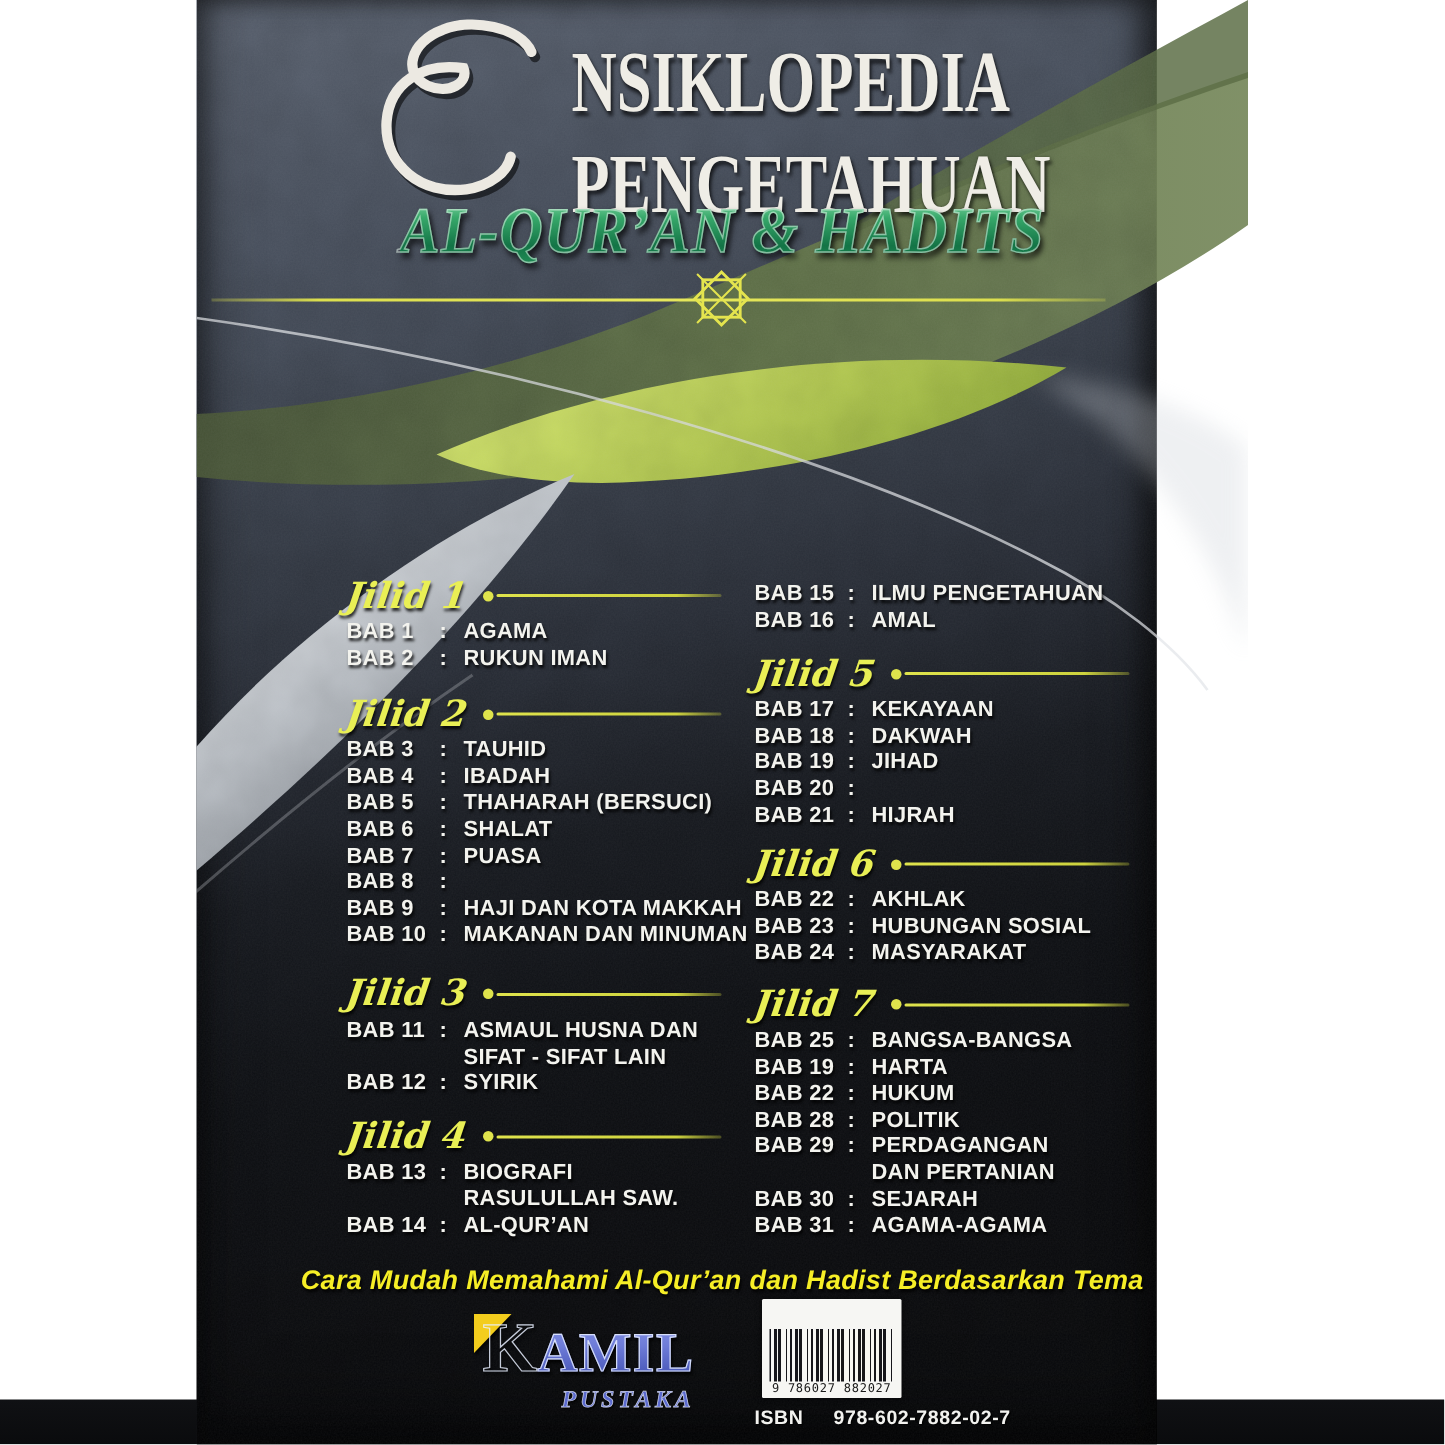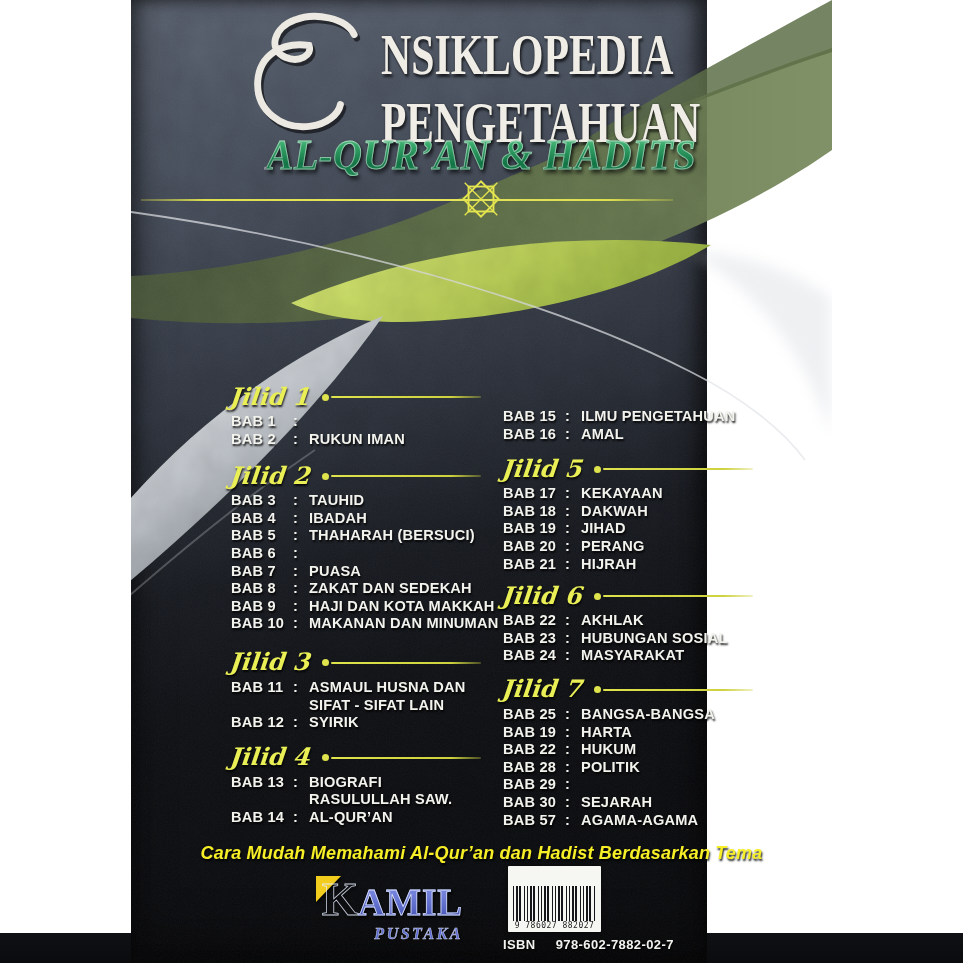--- a/index.html
+++ b/index.html
@@ -2,21 +2,21 @@
 <html><head>
 <meta charset="utf-8">
 <style>
   html,body{margin:0;padding:0;background:#ffffff;}
   .stage{position:relative;width:963px;height:963px;background:#ffffff;overflow:hidden;
          font-family:"Liberation Sans",sans-serif;}
   
   .bottom-strip{position:absolute;left:0;top:933px;width:963px;height:30px;
     background:linear-gradient(180deg,#101114,#0a0b0d);z-index:1;}
   
-  .cover{position:absolute;left:131px;top:0;width:576px;height:963px;z-index:2;
+  .cover{position:absolute;left:131px;top:0;width:640px;height:963px;z-index:2;
     background:linear-gradient(168deg,#5c6472 0%,#4b5361 16%,#3c434f 30%,#2a2f39 44%,
                #171a20 56%,#0e1014 68%,#0a0b0e 84%,#08090b 100%);
     box-shadow:inset -10px 0 16px rgba(0,0,0,.5), inset 8px 0 12px rgba(0,0,0,.25),
                inset 0 -26px 40px rgba(0,0,0,.55);}
   .art,.texture{position:absolute;left:0;top:0;}
   .texture{width:100%;height:100%;opacity:.5;pointer-events:none;}
   .content{position:absolute;left:0;top:0;width:100%;height:100%;z-index:3;}
 
   
   .sr{position:absolute;width:1px;height:1px;overflow:hidden;clip:rect(0 0 0 0);white-space:nowrap;}
@@ -34,21 +34,21 @@
     -webkit-text-stroke:1px rgba(225,242,232,.55);
     filter:drop-shadow(2px 3px 2px rgba(0,0,0,.7));}
   
   .gold-line{position:absolute;left:10px;right:34px;top:199px;height:2px;
     background:linear-gradient(90deg,rgba(220,223,78,.25),#dcdf4e 12%,#e6e75c 50%,#dcdf4e 88%,rgba(220,223,78,.25));}
   .star{position:absolute;left:327px;top:176px;width:46px;height:46px;}
 
   
   .toc{position:absolute;color:#f3f3ee;}
   #toc-left{left:100px;top:383px;width:290px;}
-  #toc-right{left:372px;top:383px;width:300px;margin-top:20px;}
+  #toc-right{left:372px;top:383px;width:300px;}
   .volume-header{display:flex;align-items:center;height:26px;margin-bottom:4px;}
   .volume-name{font-family:"DejaVu Serif",serif;font-style:italic;font-weight:bold;font-size:24px;
     color:#e9ef55;transform:skewX(-8deg);padding-right:8px;white-space:nowrap;
     text-shadow:1px 2px 2px rgba(0,0,0,.8);}
   .rule-dot{width:7px;height:7px;border-radius:50%;background:#dfe34c;margin:2px 2px 0 2px;flex:none;}
   .rule{height:2px;width:150px;margin-top:2px;border-radius:1px;flex:none;
     background:linear-gradient(90deg,#dfe34c,#cdd23e 80%,rgba(205,210,62,.3));}
   .row{display:flex;line-height:17.6px;font-size:14.6px;font-weight:bold;letter-spacing:.2px;
     text-shadow:1px 2px 2px rgba(0,0,0,.85);}
   .bab{width:62px;flex:none;}
@@ -181,20 +181,23 @@
       <div class="toc" id="toc-left">
           <div class="volume">
             <div class="volume-header">
               <span class="volume-name">Jilid 1</span>
               <span class="rule-dot"></span>
               <span class="rule"></span>
             </div>
             <div class="row">
               <span class="bab">BAB 1</span>
               <span class="colon">:</span>
+              <span class="titles">
+                <div>AGAMA</div>
+              </span>
             </div>
             <div class="row">
               <span class="bab">BAB 2</span>
               <span class="colon">:</span>
               <span class="titles">
                 <div>RUKUN IMAN</div>
               </span>
             </div>
           </div>
           <div class="volume">
@@ -220,34 +223,34 @@
             <div class="row">
               <span class="bab">BAB 5</span>
               <span class="colon">:</span>
               <span class="titles">
                 <div>THAHARAH (BERSUCI)</div>
               </span>
             </div>
             <div class="row">
               <span class="bab">BAB 6</span>
               <span class="colon">:</span>
+              <span class="titles">
+                <div>SHALAT</div>
+              </span>
             </div>
             <div class="row">
               <span class="bab">BAB 7</span>
               <span class="colon">:</span>
               <span class="titles">
                 <div>PUASA</div>
               </span>
             </div>
             <div class="row">
               <span class="bab">BAB 8</span>
               <span class="colon">:</span>
-              <span class="titles">
-                <div>ZAKAT DAN SEDEKAH</div>
-              </span>
             </div>
             <div class="row">
               <span class="bab">BAB 9</span>
               <span class="colon">:</span>
               <span class="titles">
                 <div>HAJI DAN KOTA MAKKAH</div>
               </span>
             </div>
             <div class="row">
               <span class="bab">BAB 10</span>
@@ -342,23 +345,20 @@
             <div class="row">
               <span class="bab">BAB 19</span>
               <span class="colon">:</span>
               <span class="titles">
                 <div>JIHAD</div>
               </span>
             </div>
             <div class="row">
               <span class="bab">BAB 20</span>
               <span class="colon">:</span>
-              <span class="titles">
-                <div>PERANG</div>
-              </span>
             </div>
             <div class="row">
               <span class="bab">BAB 21</span>
               <span class="colon">:</span>
               <span class="titles">
                 <div>HIJRAH</div>
               </span>
             </div>
           </div>
           <div class="volume">
@@ -419,30 +419,34 @@
             <div class="row">
               <span class="bab">BAB 28</span>
               <span class="colon">:</span>
               <span class="titles">
                 <div>POLITIK</div>
               </span>
             </div>
             <div class="row">
               <span class="bab">BAB 29</span>
               <span class="colon">:</span>
+              <span class="titles">
+                <div>PERDAGANGAN</div>
+                <div>DAN PERTANIAN</div>
+              </span>
             </div>
             <div class="row">
               <span class="bab">BAB 30</span>
               <span class="colon">:</span>
               <span class="titles">
                 <div>SEJARAH</div>
               </span>
             </div>
             <div class="row">
-              <span class="bab">BAB 57</span>
+              <span class="bab">BAB 31</span>
               <span class="colon">:</span>
               <span class="titles">
                 <div>AGAMA-AGAMA</div>
               </span>
             </div>
           </div>
         </div>
 
       <div class="tagline">Cara Mudah Memahami Al-Qur’an dan Hadist Berdasarkan Tema</div>
 

